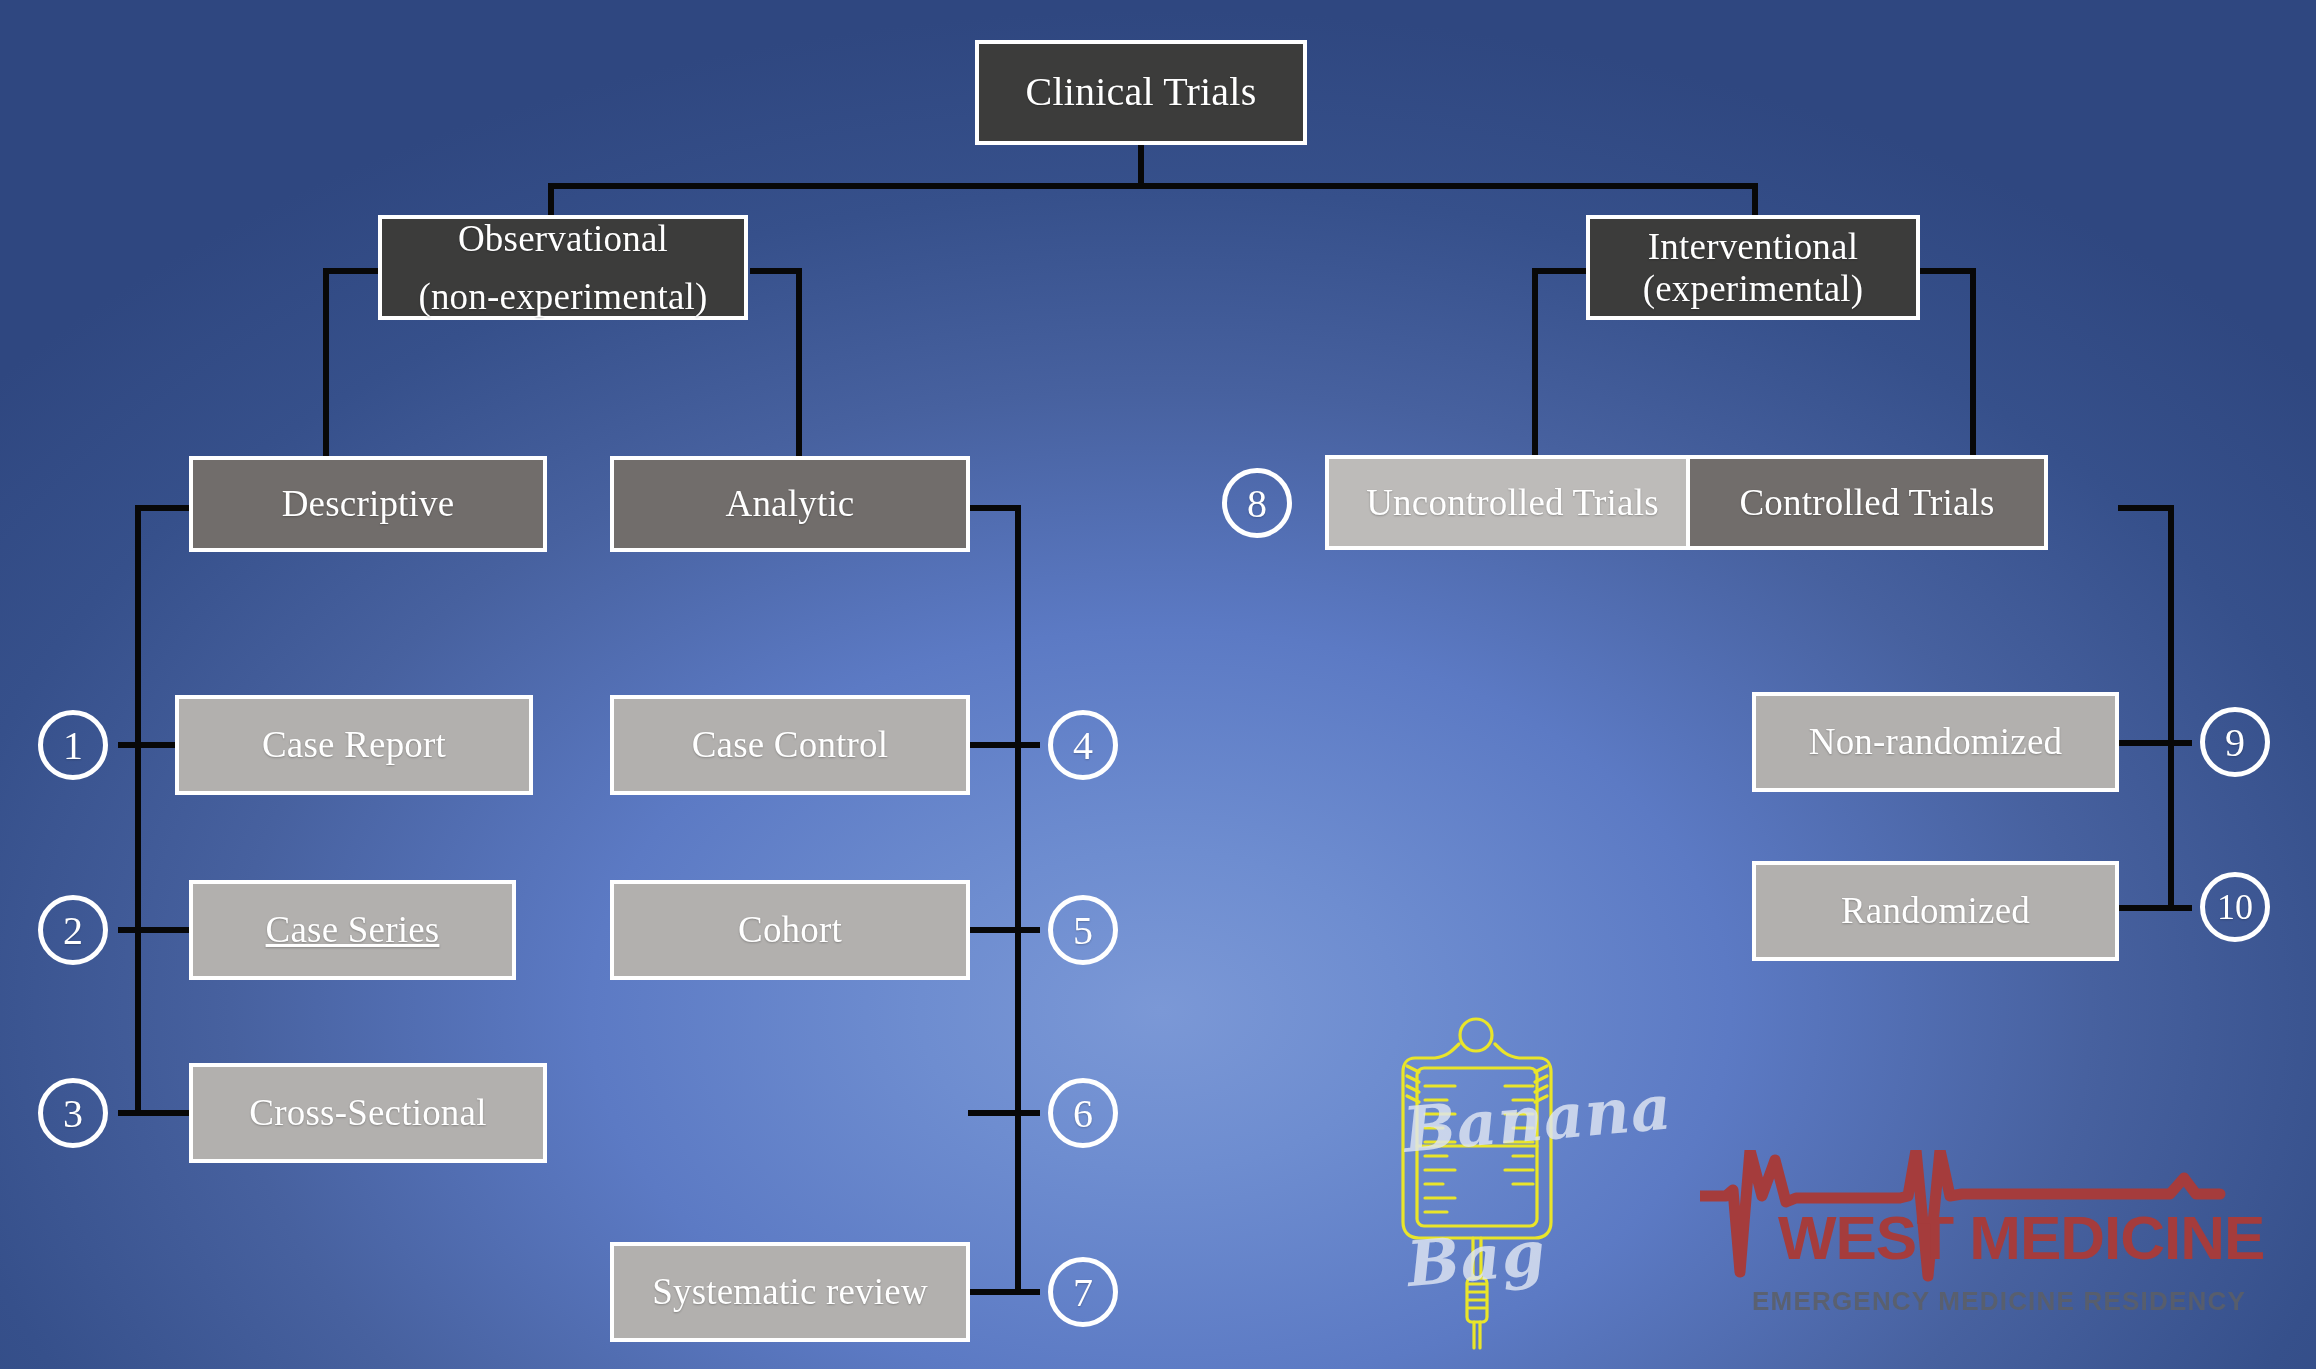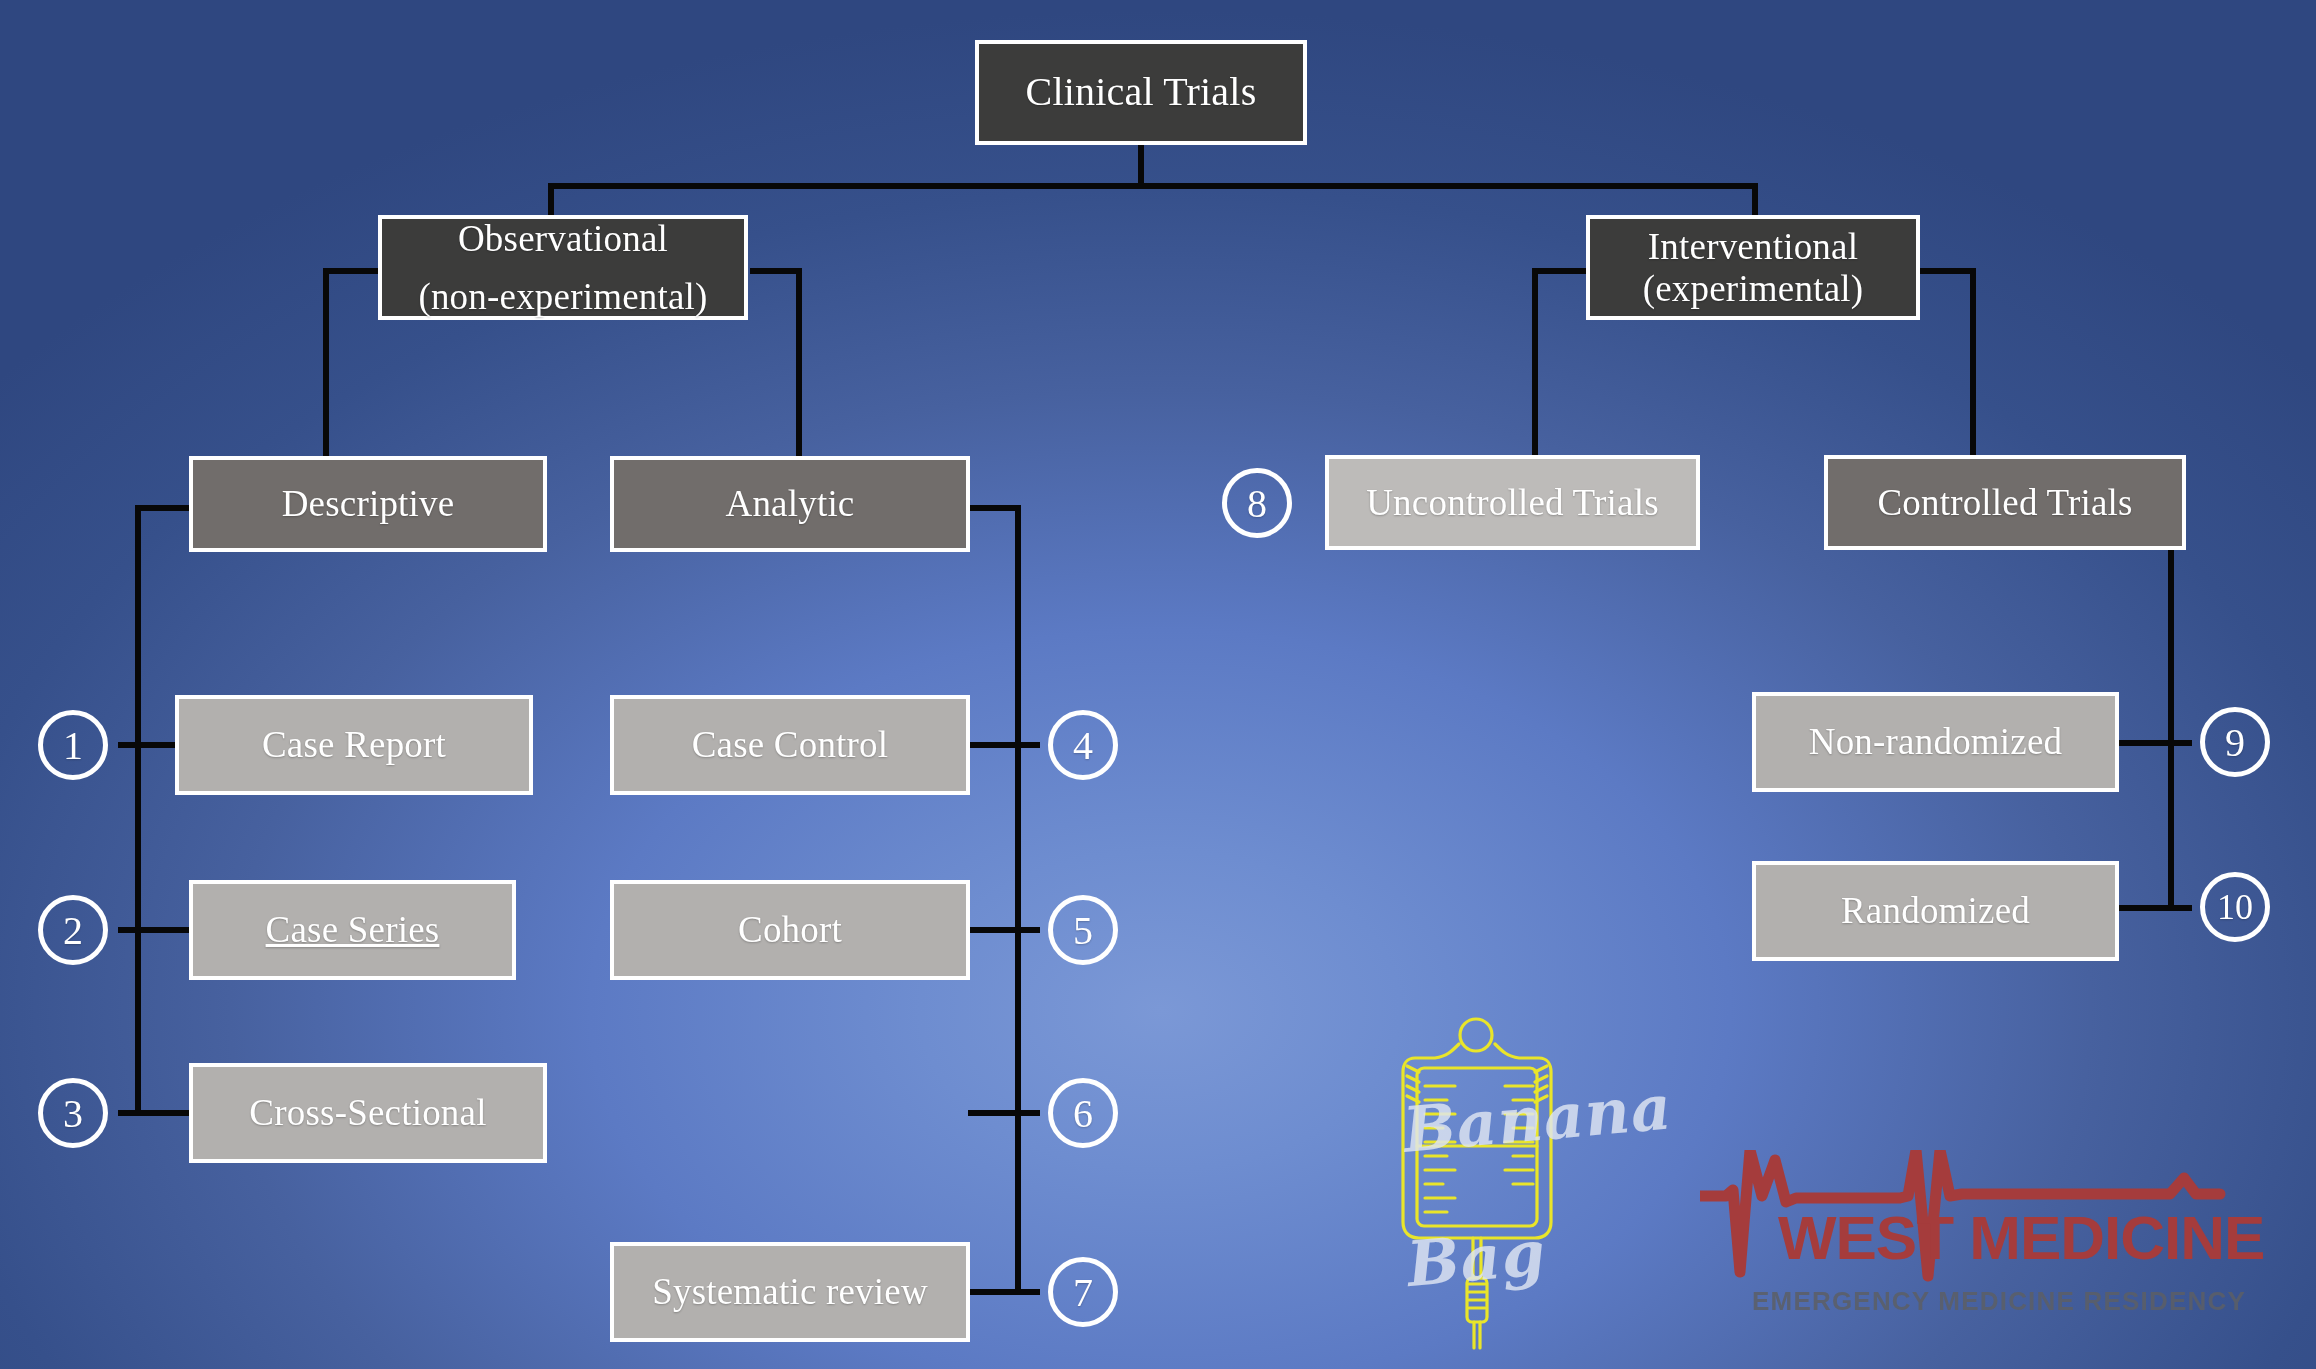--- a/index.html
+++ b/index.html
@@ -207,21 +207,21 @@
   </div>
 
   <div class="node lvl-mid" style="left:610px; top:456px; width:360px; height:96px;">
     <span>Analytic</span>
   </div>
 
   <div class="node lvl-leaf-light" style="left:1325px; top:455px; width:375px; height:95px;">
     <span>Uncontrolled Trials</span>
   </div>
 
-  <div class="node lvl-mid" style="left:1824px; top:455px; width:362px; height:95px;">
+  <div class="node lvl-mid" style="left:1686px; top:455px; width:362px; height:95px;">
     <span>Controlled Trials</span>
   </div>
 
   <div class="node lvl-leaf" style="left:175px; top:695px; width:358px; height:100px;">
     <span>Case Report</span>
   </div>
   <div class="node lvl-leaf" style="left:189px; top:880px; width:327px; height:100px;text-decoration:underline;">
     <span>Case Series</span>
   </div>
   <div class="node lvl-leaf" style="left:189px; top:1063px; width:358px; height:100px;">

